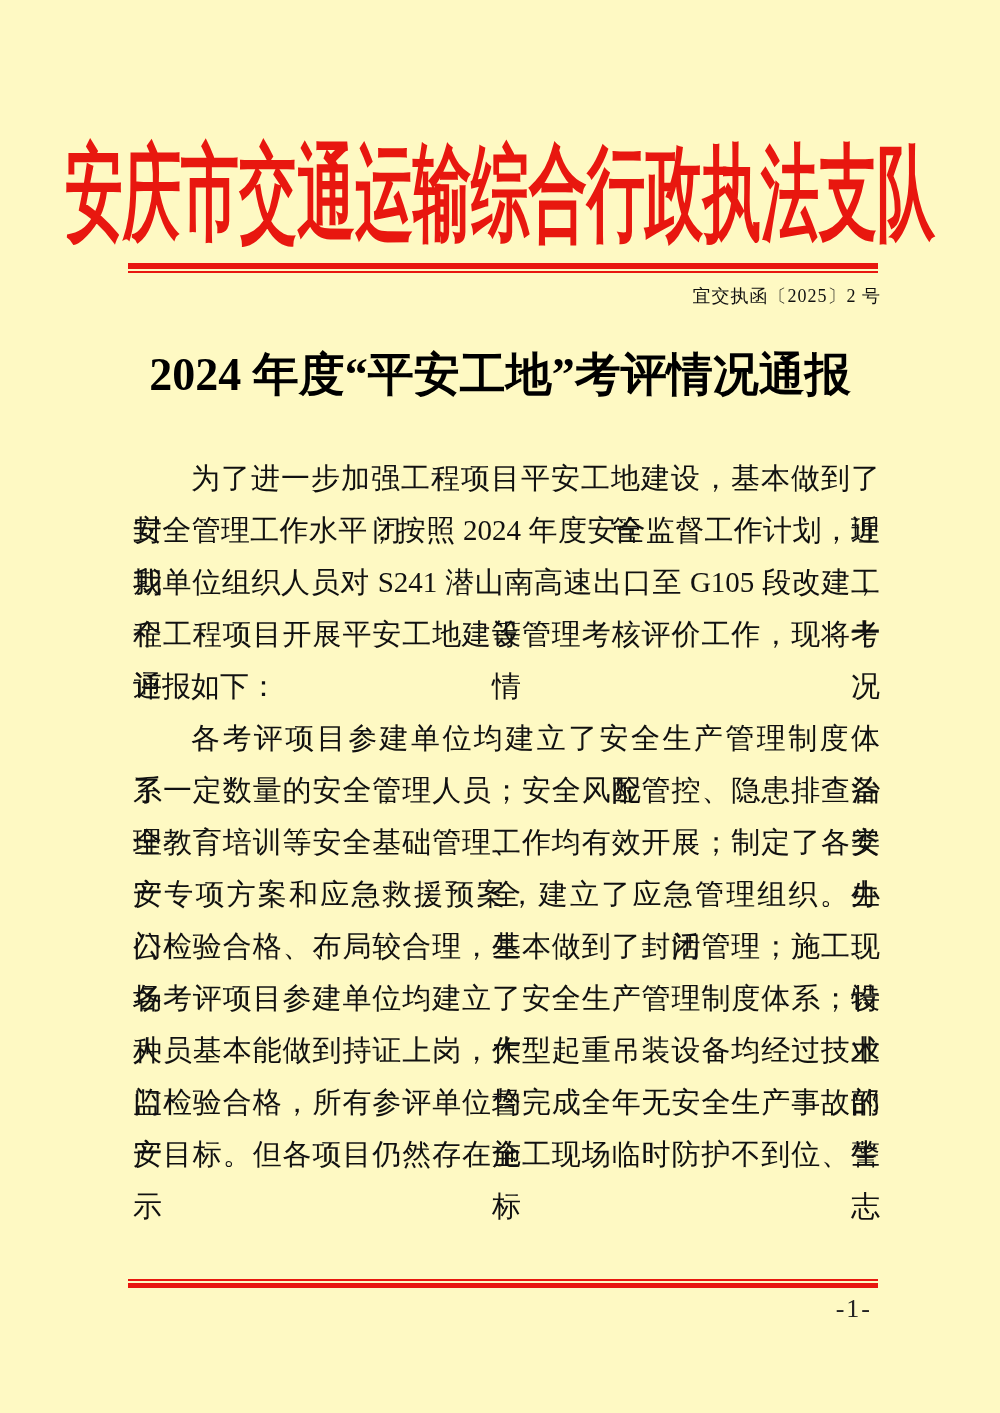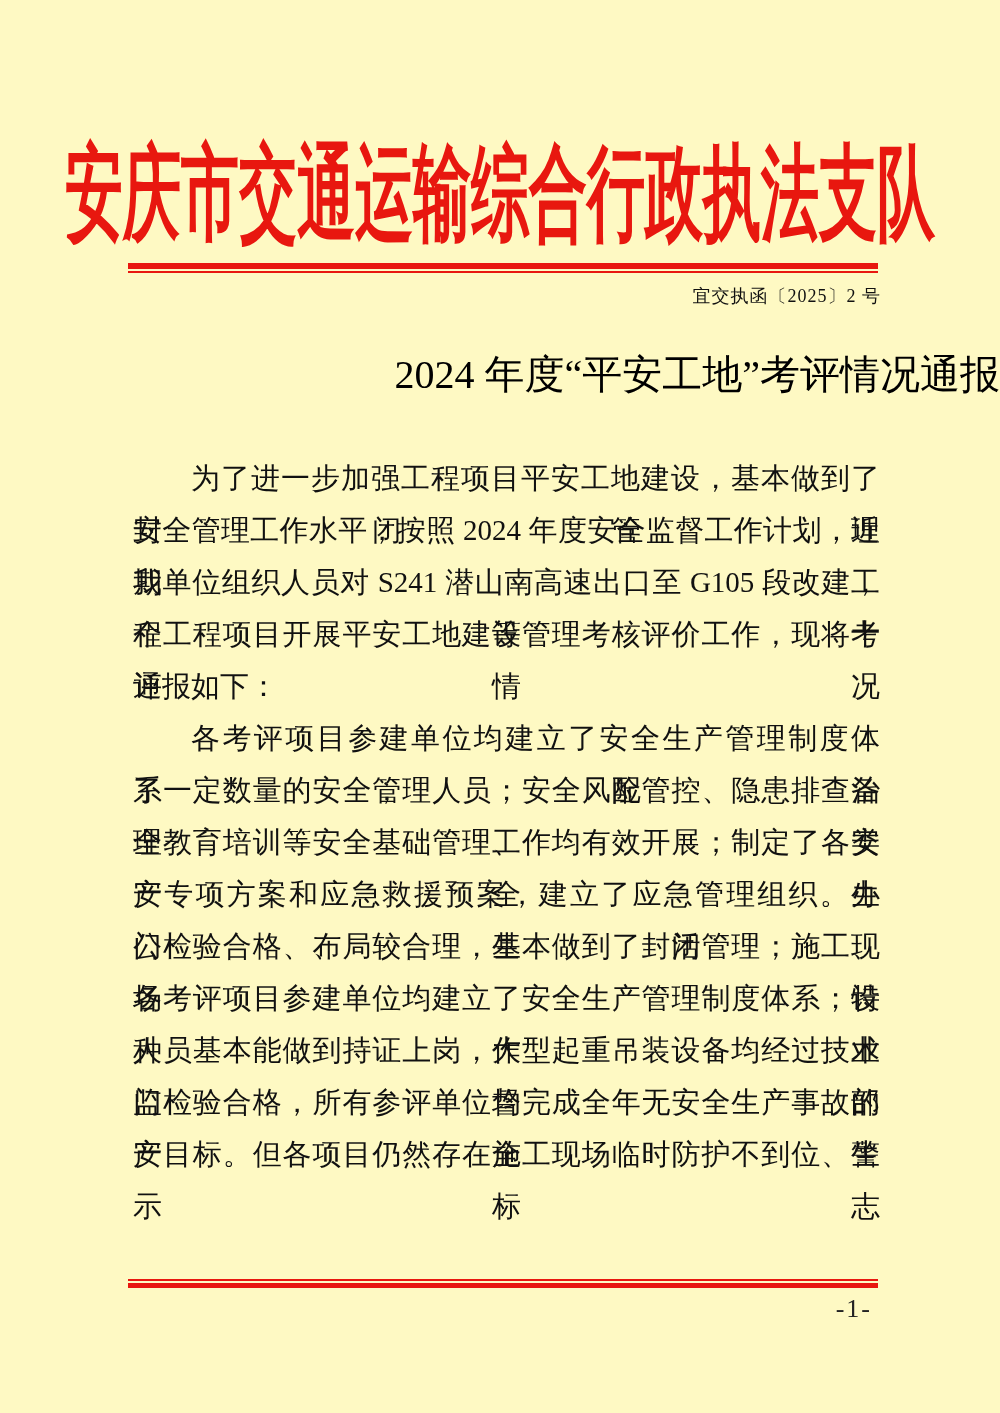--- a/index.html
+++ b/index.html
@@ -48,23 +48,23 @@
     color: #111;
     letter-spacing: 1px;
   }
   .doc-title {
     position: absolute;
     top: 352px;
     left: 0;
     width: 100%;
     height: 46px;
     line-height: 46px;
-    text-align: right;
-    font-size: 40px;
-    font-weight: normal;
+    text-align: center;
+    font-size: 46px;
+    font-weight: bold;
     color: #000;
   }
   .body-text {
     position: absolute;
     left: 133px;
     top: 452px;
     width: 747px;
     font-size: 29px;
     color: #111;
   }

